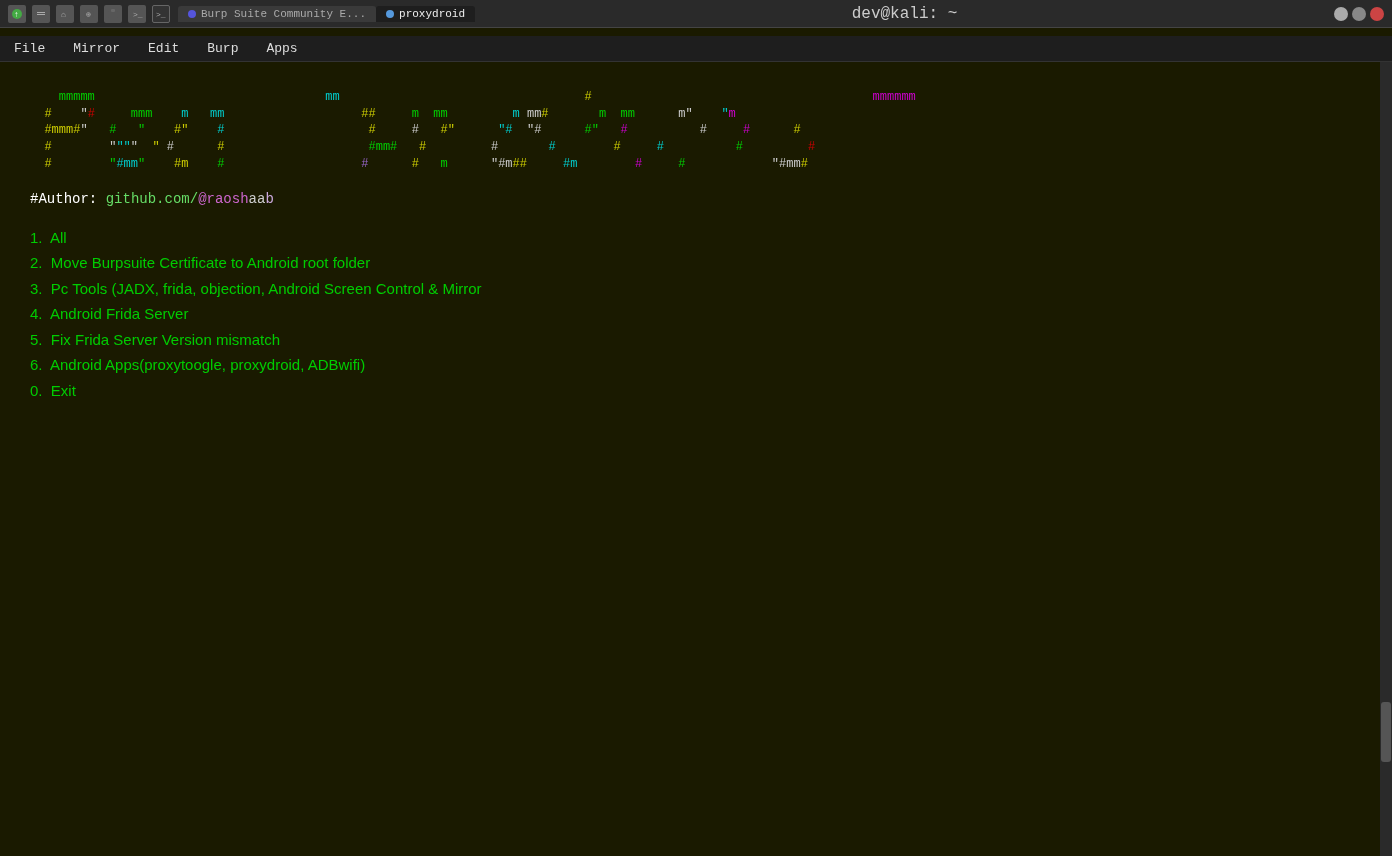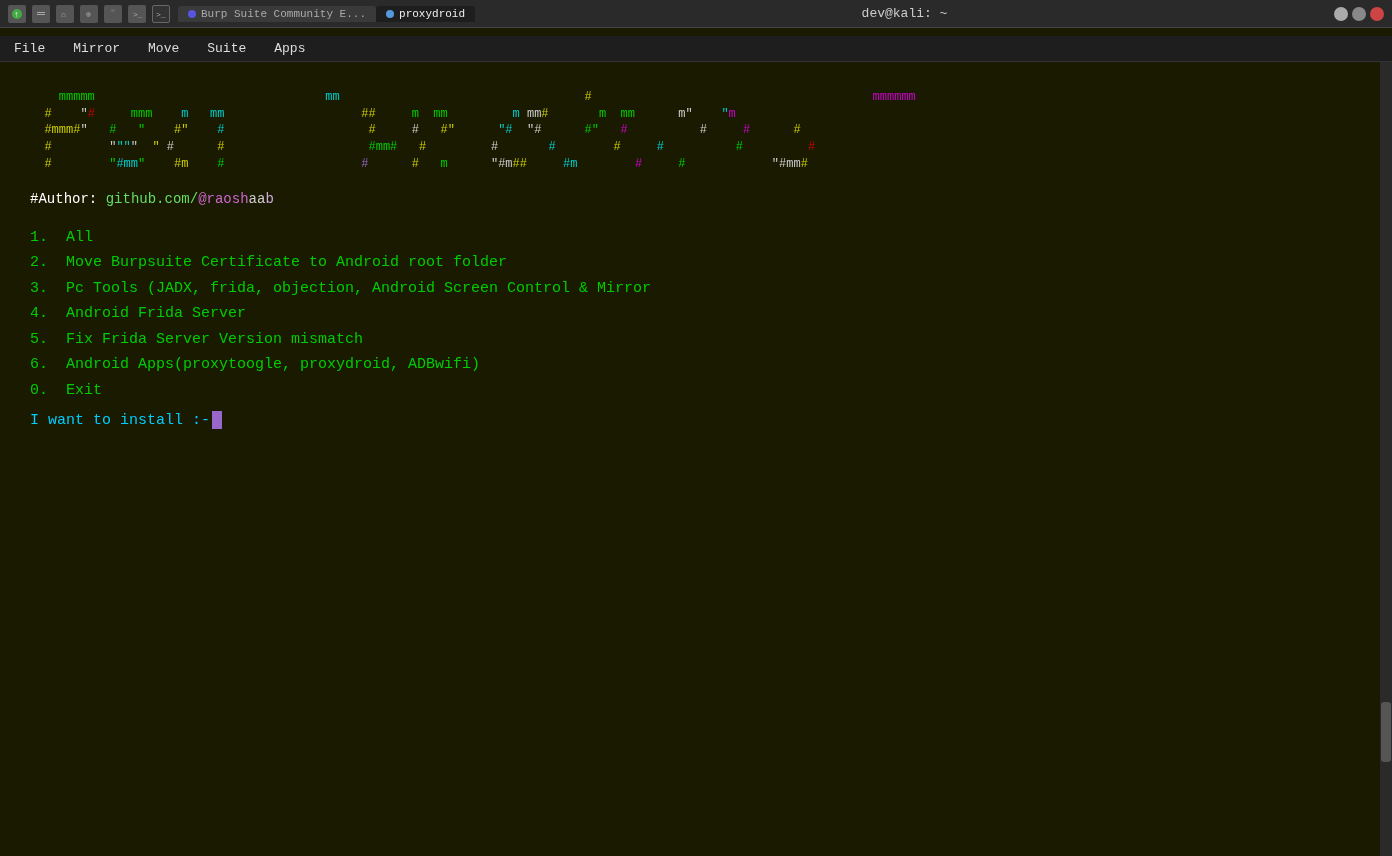--- a/index.html
+++ b/index.html
@@ -69,21 +69,21 @@
       background: #5555dd;
       border-radius: 50%;
     }
     .tb-tab-dot2 {
       width: 8px;
       height: 8px;
       background: #5599dd;
       border-radius: 50%;
     }
     .title-bar-center {
-      font-size: 13px;
+      font-size: 16px;
       color: #ccc;
     }
     .title-bar-right {
       display: flex;
       gap: 4px;
     }
     .win-btn {
       width: 14px;
       height: 14px;
       border-radius: 50%;
@@ -127,21 +127,21 @@
       line-height: 1.4;
       white-space: pre;
       margin-bottom: 10px;
     }
 
     .menu-list {
       font-size: 15px;
       line-height: 1.7;
       white-space: pre;
       color: #00cc00;
-      font-family: Liberation Mono, monospace;
+      font-family: Liberation Sans, sans-serif;
     }
 
     .prompt-line {
       font-size: 15px;
       color: #00ccff;
       font-family: 'Courier New', Courier, monospace;
       margin-top: 8px;
       display: flex;
       align-items: center;
     }
@@ -267,22 +267,22 @@
   <div class="title-bar-right">
     <div class="win-btn win-min"></div>
     <div class="win-btn win-max"></div>
     <div class="win-btn win-close"></div>
   </div>
 </div>
 
 <div class="menu-bar">
   <span class="menu-item">File</span>
   <span class="menu-item">Mirror</span>
-  <span class="menu-item">Move</span>
-  <span class="menu-item">Suite</span>
+  <span class="menu-item">Edit</span>
+  <span class="menu-item">Burp</span>
   <span class="menu-item">Apps</span>
 </div>
 
 <div class="terminal">
 
   <div class="ascii-art">
 <span class="c-green">    mmmmm                              </span><span class="c-cyan">  mm                          </span><span class="c-yellow">        #                                    </span><span class="c-magenta">   mmmmmm</span>
 <span class="c-yellow">  #</span><span class="c-white">    "</span><span class="c-red">#</span><span class="c-green">     mmm    </span><span class="c-cyan">m   mm</span><span class="c-white">                   </span><span class="c-yellow">##     </span><span class="c-green">m  mm         </span><span class="c-cyan">m</span><span class="c-white"> mm</span><span class="c-yellow">#</span><span class="c-green">       m  mm      </span><span class="c-white">m"</span><span class="c-cyan">    "</span><span class="c-magenta">m</span>
 <span class="c-yellow">  #mmm#</span><span class="c-white">"</span><span class="c-green">   #   "    </span><span class="c-yellow">#"  </span><span class="c-cyan">  #                   </span><span class="c-yellow"> #    </span><span class="c-white"> # </span><span class="c-yellow">  #"    </span><span class="c-cyan">  "#  </span><span class="c-white">"#</span><span class="c-yellow">      </span><span class="c-green">#" </span><span class="c-white"> </span><span class="c-magenta"> #</span><span class="c-yellow">       </span><span class="c-white">   #   </span><span class="c-magenta">  #     </span><span class="c-yellow"> #</span>
 <span class="c-yellow">  #</span><span class="c-green">        </span><span class="c-white">"</span><span class="c-cyan">""</span><span class="c-white">"</span><span class="c-green">  </span><span class="c-yellow">" </span><span class="c-white">#     </span><span class="c-yellow"> #                  </span><span class="c-green">  #mm# </span><span class="c-yellow">  # </span><span class="c-green">       </span><span class="c-white"> # </span><span class="c-yellow">     </span><span class="c-cyan"> #</span><span class="c-white">      </span><span class="c-yellow">  #  </span><span class="c-white">   </span><span class="c-cyan">#</span><span class="c-yellow">       </span><span class="c-green">   #  </span><span class="c-white">  </span><span class="c-red">     #</span>
@@ -294,23 +294,19 @@
   </div>
 
   <div class="menu-list"><span>1.  All</span>
 <span>2.  Move Burpsuite Certificate to Android root folder</span>
 <span>3.  Pc Tools (JADX, frida, objection, Android Screen Control &amp; Mirror</span>
 <span>4.  Android Frida Server</span>
 <span>5.  Fix Frida Server Version mismatch</span>
 <span>6.  Android Apps(proxytoogle, proxydroid, ADBwifi)</span>
 <span>0.  Exit</span></div>
 
-  <div class="prompt-line">
-    <span>I want to install  :-</span>
-      <span class="cursor"></span>
-  </div>
 
   <div class="scrollbar-area">
     <div class="scrollbar-thumb"></div>
   </div>
 
   <div class="bottom-bar"></div>
 </div>
 
 </body></html>

